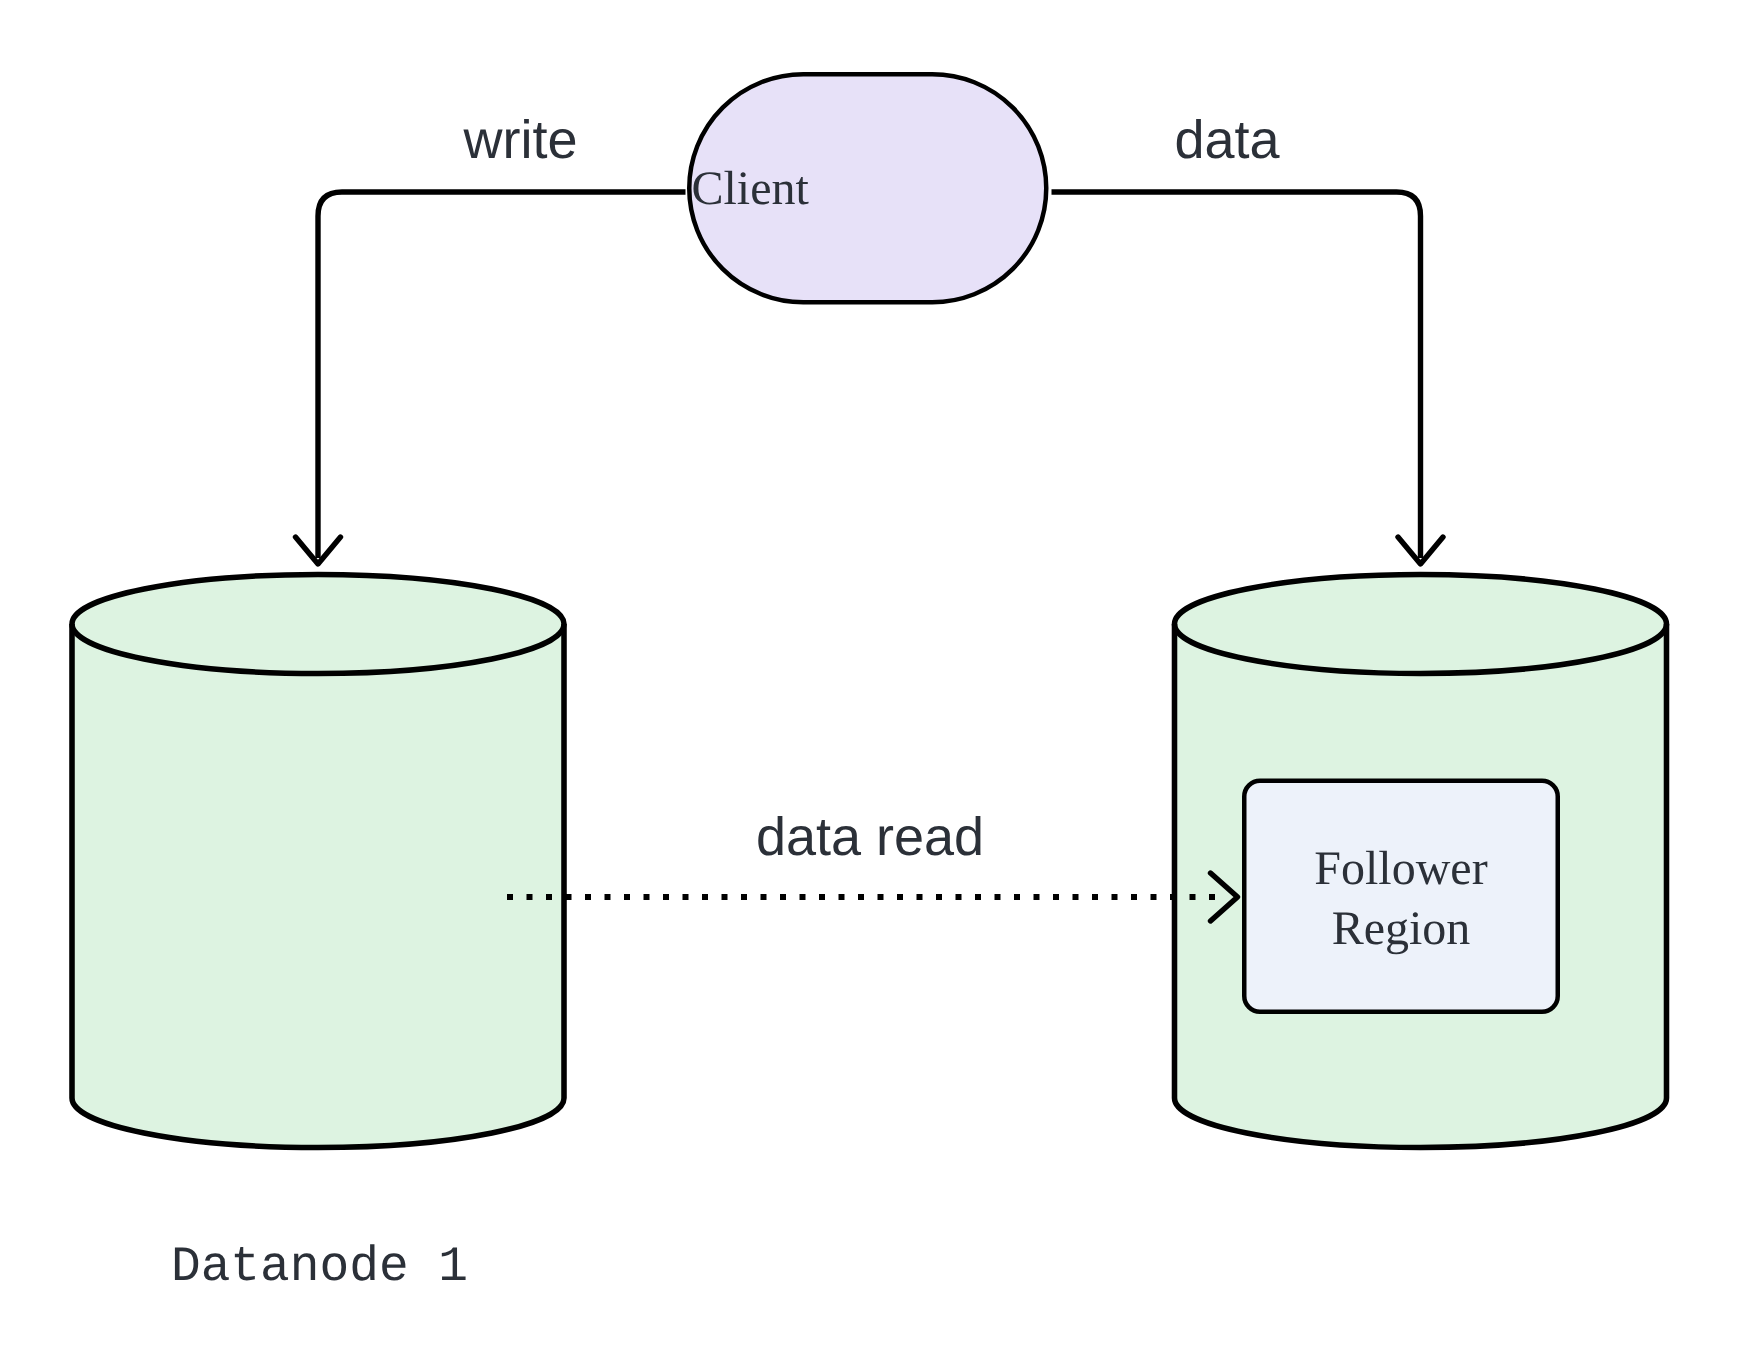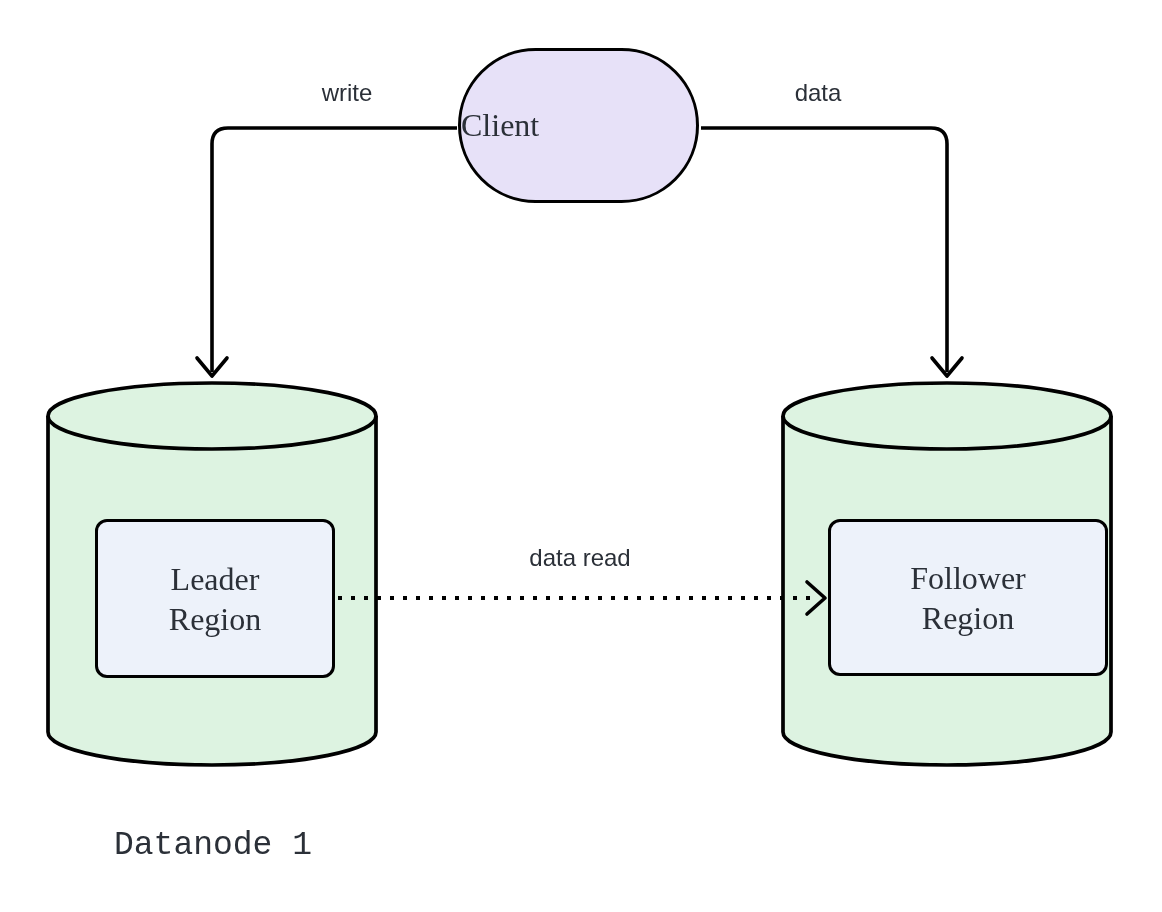--- a/index.html
+++ b/index.html
@@ -74,31 +74,31 @@
     font-size: 32px;
   }
   .region-box {
     background: var(--region-fill);
     border-radius: 12px;
     font-size: 32px;
     line-height: 1.25;
     padding: 0 36px;
   }
   .leader-box { left: 95px; top: 519px; width: 240px; height: 159px; }
-  .follower-box { left: 828px; top: 519px; width: 280px; height: 157px; }
+  .follower-box { left: 828px; top: 519px; width: 212px; height: 157px; }
 
   .floating-label {
     position: absolute;
     transform: translate(-50%, -50%);
     color: var(--text-color);
     white-space: nowrap;
     background: var(--canvas-bg);
     padding: 0 4px;
   }
-  .edge-label { font-size: 24px; }
+  .edge-label { font-size: 36px; }
   .node-caption { font-size: 33px; font-family: Liberation Mono, monospace; }
 </style>
 </head>
 <body>
 
 <div class="canvas">
 
   <svg class="diagram-svg" viewBox="0 0 1162 912" xmlns="http://www.w3.org/2000/svg">
 
     <path class="edge-line" d="M 457 128 L 228 128 Q 212 128 212 144 L 212 372"></path>
@@ -114,23 +114,20 @@
     <path class="cyl-rim" d="M 783 416 A 164 33 0 0 0 1111 416"></path>
 
     <path class="edge-line dotted" d="M 338 598 L 814 598"></path>
     <polyline class="arrowhead" points="807,582 825,598 807,614"></polyline>
   </svg>
 
   <div class="node client-node">
     <span>Client</span>
   </div>
 
-  <div class="node region-box leader-box">
-    <span>Leader Region</span>
-  </div>
 
   <div class="node region-box follower-box">
     <span>Follower Region</span>
   </div>
 
   <div class="floating-label edge-label" style="left:347px; top:93px;">write</div>
   <div class="floating-label edge-label" style="left:818px; top:93px;">data</div>
   <div class="floating-label edge-label" style="left:580px; top:558px;">data read</div>
 
   <div class="floating-label node-caption" style="left:213px; top:845px;">Datanode 1</div>

